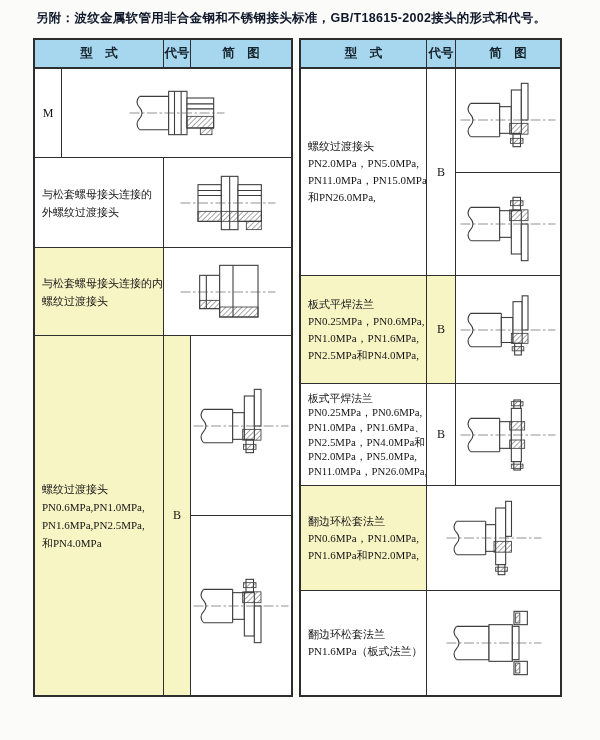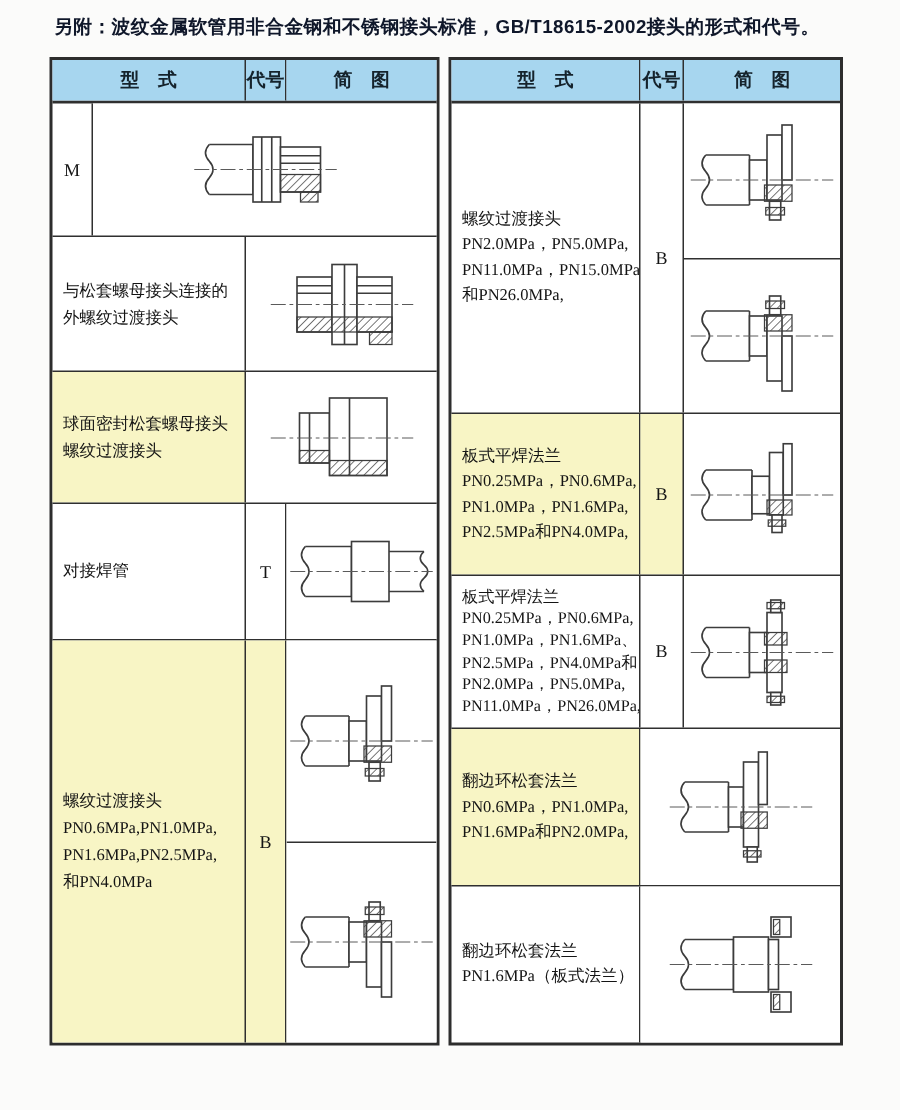--- a/index.html
+++ b/index.html
@@ -114,54 +114,37 @@
             <path class="ln" d="M72,31 H100 M72,37 H100"></path>
             <rect class="ht" x="24" y="56" width="76" height="12"></rect>
             <rect class="ht" x="82" y="68" width="18" height="10"></rect>
             <line class="cl" x1="3" y1="46" x2="117" y2="46" stroke-dasharray="12 3 3 3"></line>
           </svg>
         </div>
     </div>
   </div>
 
   <div class="row" style="height:88px">
-    <div class="cell type w1 hl">球面密封松套螺母接头
+    <div class="cell type w1 hl">与松套螺母接头连接的内
 螺纹过渡接头</div>
     <div class="cell diag last">
       <div class="dwrap">
           <svg class="dg" viewBox="0 0 120 92" preserveAspectRatio="xMidYMid meet">
             <rect class="fw" x="26" y="26" width="24" height="40"></rect>
             <line class="ln" x1="34" y1="26" x2="34" y2="66"></line>
             <rect class="fw" x="50" y="14" width="46" height="62"></rect>
             <line class="ln" x1="66" y1="14" x2="66" y2="76"></line>
             <rect class="ht" x="26" y="56" width="24" height="10"></rect>
             <rect class="ht" x="50" y="64" width="46" height="12"></rect>
             <line class="cl" x1="3" y1="46" x2="117" y2="46" stroke-dasharray="12 3 3 3"></line>
           </svg>
         </div>
     </div>
   </div>
 
-  <div class="row" style="height:91px">
-    <div class="cell type w1">对接焊管</div>
-    <div class="cell code w2">T</div>
-    <div class="cell diag last">
-      <div class="dwrap">
-          <svg class="dg" viewBox="0 0 120 92" preserveAspectRatio="xMidYMid meet">
-            <path class="ln" d="M15,26 H52 M15,66 H52"></path>
-            <path class="ln" d="M15,26 q-6,6.7 0,13.3 q6,6.7 0,13.4 q-6,6.6 0,13.3"></path>
-            <line class="ln" x1="52" y1="26" x2="52" y2="66"></line>
-            <rect class="fw" x="52" y="22" width="30" height="48"></rect>
-            <path class="ln" d="M82,30 H110 M82,62 H110"></path>
-            <path class="ln" d="M110,30 q-6,5.3 0,10.7 q6,5.3 0,10.6 q-6,5.4 0,10.7"></path>
-            <line class="cl" x1="3" y1="46" x2="117" y2="46" stroke-dasharray="12 3 3 3"></line>
-          </svg>
-        </div>
-    </div>
-  </div>
 
   <div class="row" style="flex:1">
     <div class="cell type w1 hl">螺纹过渡接头
 PN0.6MPa,PN1.0MPa,
 PN1.6MPa,PN2.5MPa,
 和PN4.0MPa</div>
     <div class="cell code w2 hl">B</div>
     <div class="cell diag last">
       <div class="dwrap split">
           <svg class="dg" viewBox="0 0 120 92" preserveAspectRatio="xMidYMid meet">

